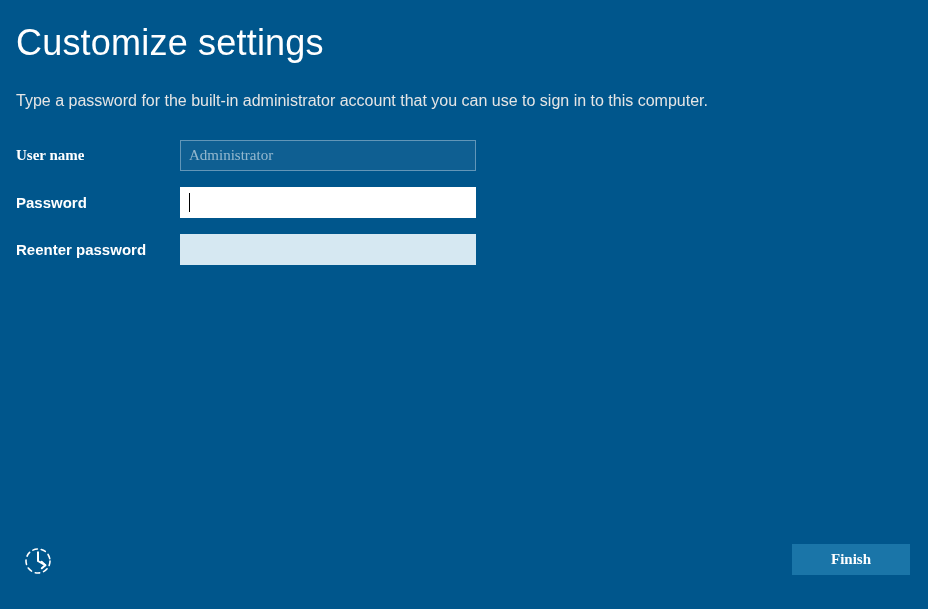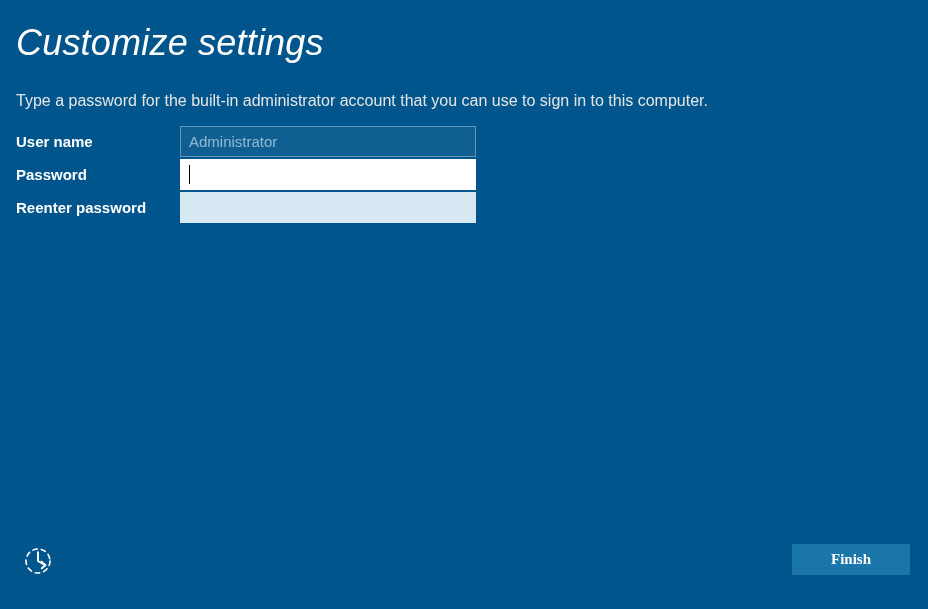--- a/index.html
+++ b/index.html
@@ -14,38 +14,38 @@
       font-family: "Segoe UI", "Segoe UI Light", Tahoma, sans-serif;
       color: #ffffff;
       overflow: hidden;
       position: relative;
     }
     .page-title {
       font-size: 36px;
       font-weight: 300;
       padding: 22px 0 0 16px;
       letter-spacing: 0.2px;
-      font-style: italic;
     }
     .instruction {
       font-size: 16px;
       font-weight: 400;
       padding: 28px 0 0 16px;
       color: #e5e5e5;
     }
     .form {
       padding: 14px 0 0 16px;
     }
     .form-row {
       display: flex;
       align-items: center;
-      margin-top: 2px;
+      margin-top: 16px;
       height: 31px;
     }
     .form-row:first-child {
+      font-family: Liberation Serif, serif;
     }
     .form-label {
       width: 164px;
       font-size: 15px;
       font-weight: 600;
       color: #ffffff;
     }
     .input-base {
       width: 296px;
       height: 31px;

